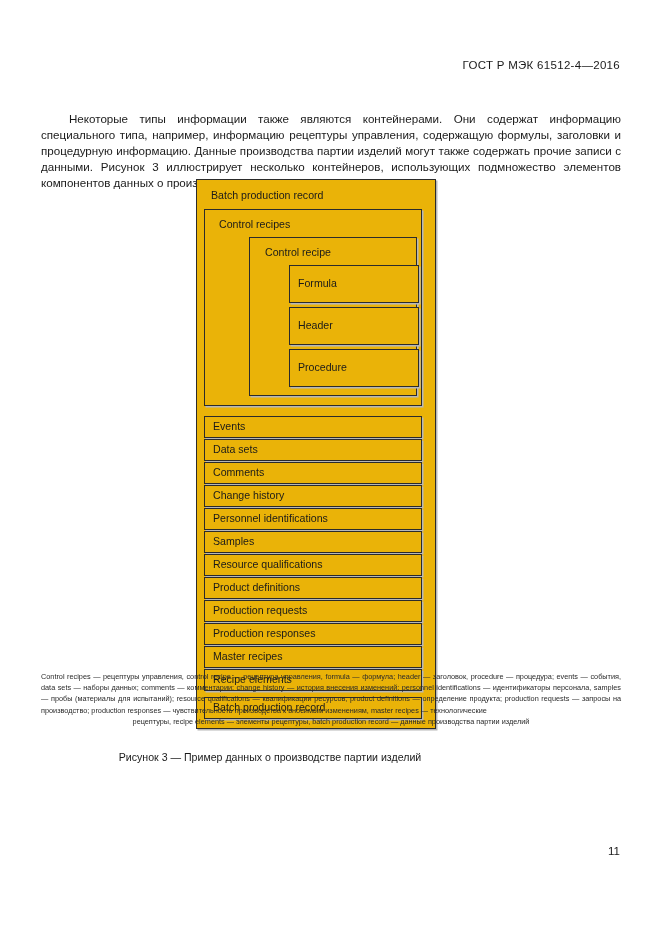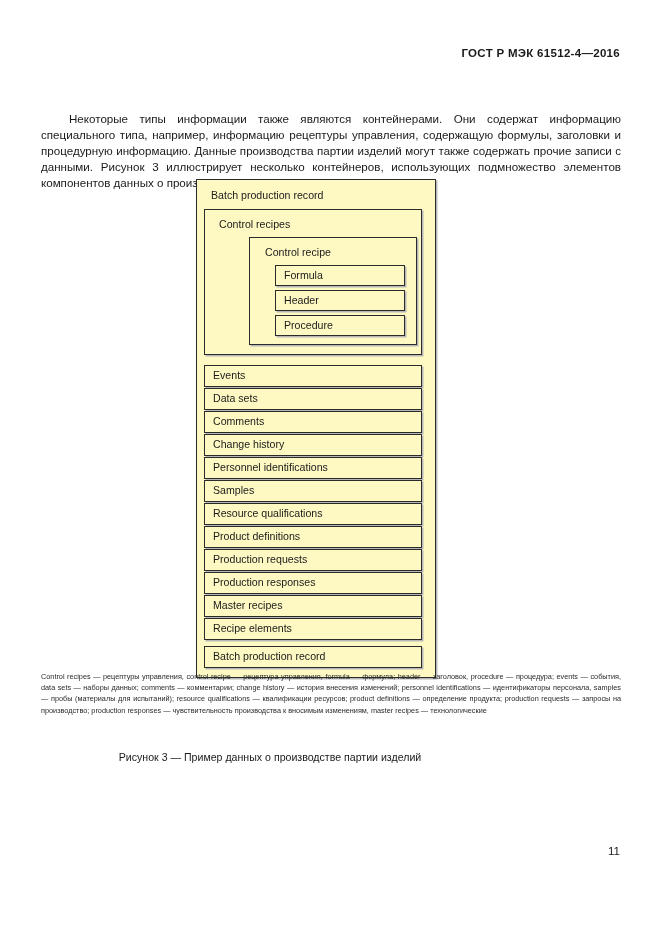--- a/index.html
+++ b/index.html
@@ -20,24 +20,24 @@
   .page {
     position: absolute;
     left: 0; top: 0;
     width: 661px;
     height: 935px;
   }
 
   
   .running-head {
     position: absolute;
-    top: 47px;
+    top: 59px;
     right: 41px;
     font-size: 11.5px;
-    font-weight: bold;
+    font-weight: normal;
     letter-spacing: 0.3px;
     white-space: nowrap;
   }
 
   
   .body-text {
     position: absolute;
     left: 41px;
     top: 88px;
     width: 580px;
@@ -54,21 +54,21 @@
     position: absolute;
     left: 196px;
     top: 179px;
     width: 240px;
   }
 
   
   .box {
     position: relative;
     border: 1px solid #2b2b2b;
-    background: #fef9c3;
+    background: #eab308;
     box-sizing: border-box;
     box-shadow: 1.5px 1.5px 0 0 #b7b7b7;
   }
 
   .box-label {
     font-size: 10.6px;
     line-height: 1;
     color: #1a1a1a;
     white-space: nowrap;
   }
@@ -100,22 +100,22 @@
     margin-left: 38px;
     padding: 7px 7px 8px 7px;
   }
   .recipe-box > .box-label {
     display: block;
     margin: 2px 0 7px 8px;
   }
 
   
   .leaf {
-    height: 21px;
-    margin-left: 18px;
+    height: 38px;
+    margin-left: 32px;
     width: 130px;
     display: flex;
     align-items: center;
   }
   .leaf + .leaf { margin-top: 4px; text-align: right; }
   .leaf > .box-label { margin-left: 8px; }
 
   
   .row {
     height: 22px;
@@ -233,19 +233,20 @@
       </div>
       <div class="box row spaced">
         <span class="box-label">Batch production record</span>
       </div>
 
     </div>
   </div>
 
   <div class="glossary">
     <span>Control recipes — рецептуры управления, control recipe — рецептура управления, formula — формула; header — заголовок, procedure — процедура; events — события, data sets — наборы данных; comments — комментарии; change history — история внесения изменений; personnel identifications — идентификаторы персонала, samples — пробы (материалы для испытаний); resource qualifications — квалификации ресурсов; product definitions — определение продукта; production requests — запросы на производство; production responses — чувствительность производства к вносимым изменениям, master recipes — технологические</span>
+    <span class="last-line">рецептуры, recipe elements — элементы рецептуры, batch production record — данные производства партии изделий</span>
   </div>
 
   <div class="caption">Рисунок 3 — Пример данных о производстве партии изделий</div>
 
   <div class="folio">11</div>
 
 </div>
 
 </body></html>

